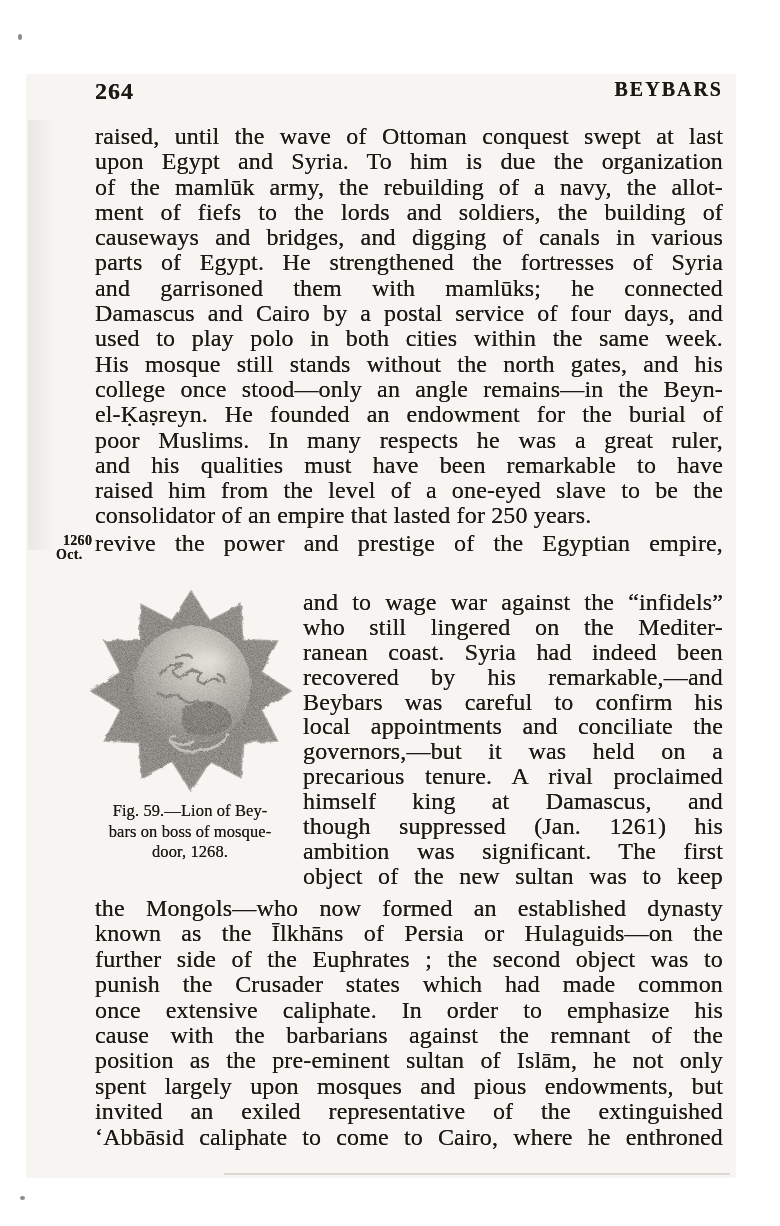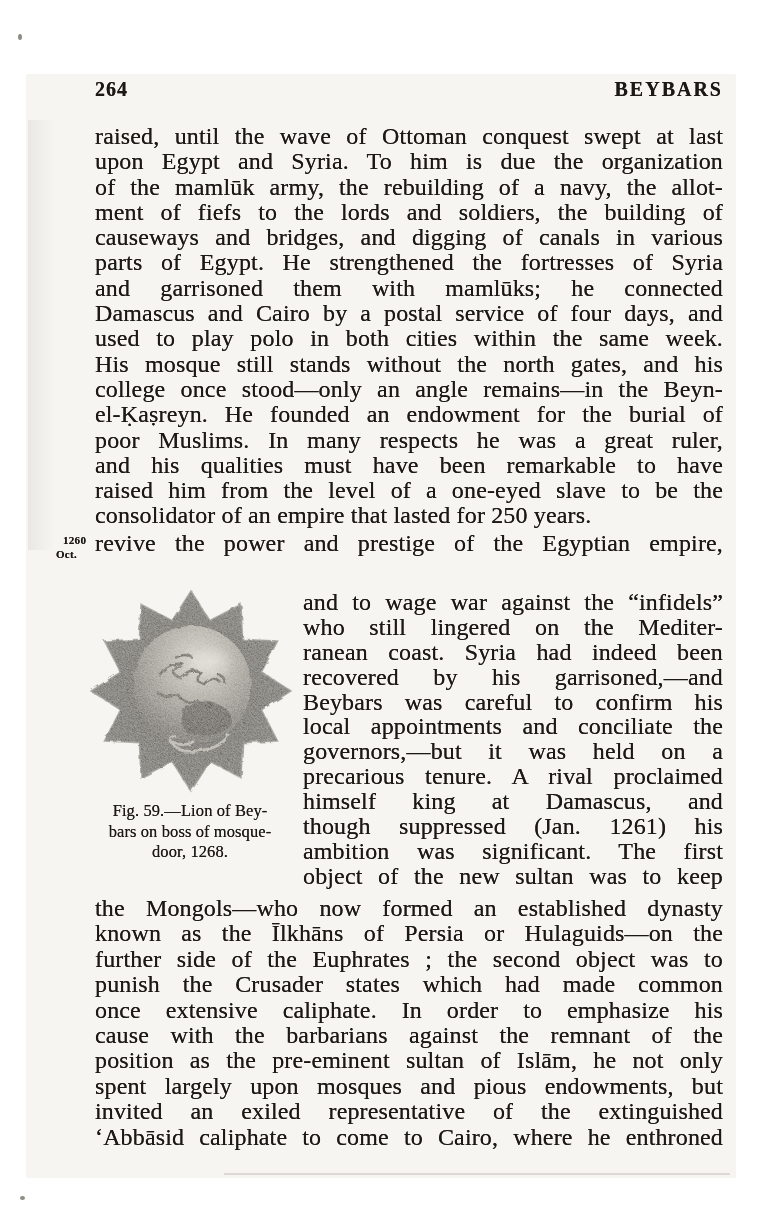--- a/index.html
+++ b/index.html
@@ -3,36 +3,36 @@
 <meta charset="utf-8">
 <style>
   html,body{margin:0;padding:0;background:#ffffff;}
   .page{position:relative;width:780px;height:1226px;background:#ffffff;overflow:hidden;
         font-family:"Liberation Serif","DejaVu Serif",serif;color:#1c1914;}
   .paper{position:absolute;left:26px;top:74px;width:710px;height:1104px;
          background:#f6f5f2;border-radius:2px;}
   .shade{position:absolute;left:28px;top:120px;width:26px;height:430px;
          background:linear-gradient(to right, rgba(120,115,108,0.10), rgba(120,115,108,0));}
   .ink{text-shadow:0 0 0.5px rgba(28,25,20,0.85);}
-  .pagenum{position:absolute;left:95px;top:78px;font-size:20px;font-weight:600;letter-spacing:1px;}
+  .pagenum{position:absolute;left:95px;top:78px;font-size:24px;font-weight:600;letter-spacing:1px;}
   .runhead{position:absolute;left:95px;top:78px;width:628px;text-align:right;
            font-size:20px;letter-spacing:2px;font-weight:600;}
   .block{position:absolute;left:95px;width:628px;}
   #p1{top:124px;}
   #p2top{top:531px;}
   #narrow{position:absolute;left:303px;top:590px;width:420px;}
   #p2bottom{top:896px;}
   .line{font-size:24px;line-height:25.3px;height:25.3px;letter-spacing:0.15px;
         text-align:justify;text-align-last:justify;overflow:visible;}
   #p2top .line{line-height:25.9px;height:25.9px;}
   #narrow .line{line-height:24.9px;height:24.9px;}
   #p2bottom .line{line-height:25.4px;height:25.4px;}
   .line.end{text-align-last:left;}
   .line.indent{padding-left:16px;box-sizing:border-box;}
-  .mnote{position:absolute;left:56px;top:534px;width:42px;font-size:11px;line-height:13.5px;
+  .mnote{position:absolute;left:56px;top:534px;width:42px;font-size:14px;line-height:13.5px;
          font-weight:600;letter-spacing:0.3px;}
   .mn1{margin-left:7px;}
   .figimg{position:absolute;left:87px;top:588px;width:208px;height:206px;}
   .caption{position:absolute;left:76px;top:801px;width:228px;text-align:center;
            font-size:16.5px;line-height:20.6px;letter-spacing:0.1px;}
   .bottomline{position:absolute;left:224px;top:1173px;width:506px;height:2px;background:#dcd9d4;}
   .speck{position:absolute;background:#8f8c86;border-radius:50%;}
 </style>
 </head>
 <body>
@@ -122,21 +122,21 @@
   <div class="caption ink">
     <div>Fig. 59.—Lion of Bey-</div>
     <div>bars on boss of mosque-</div>
     <div>door, 1268.</div>
   </div>
 
   <div id="narrow" class="ink">
     <div class="line">and to wage war against the “infidels”</div>
     <div class="line">who still lingered on the Mediter-</div>
     <div class="line">ranean coast.  Syria had indeed been</div>
-    <div class="line">recovered by his garrisoned,—and</div>
+    <div class="line">recovered by his remarkable,—and</div>
     <div class="line">Beybars was careful to confirm his</div>
     <div class="line">local appointments and conciliate the</div>
     <div class="line">governors,—but it was held on a</div>
     <div class="line">precarious tenure.  A rival proclaimed</div>
     <div class="line">himself king at Damascus, and</div>
     <div class="line">though suppressed (Jan. 1261) his</div>
     <div class="line">ambition was significant.  The first</div>
     <div class="line">object of the new sultan was to keep</div>
   </div>
 

